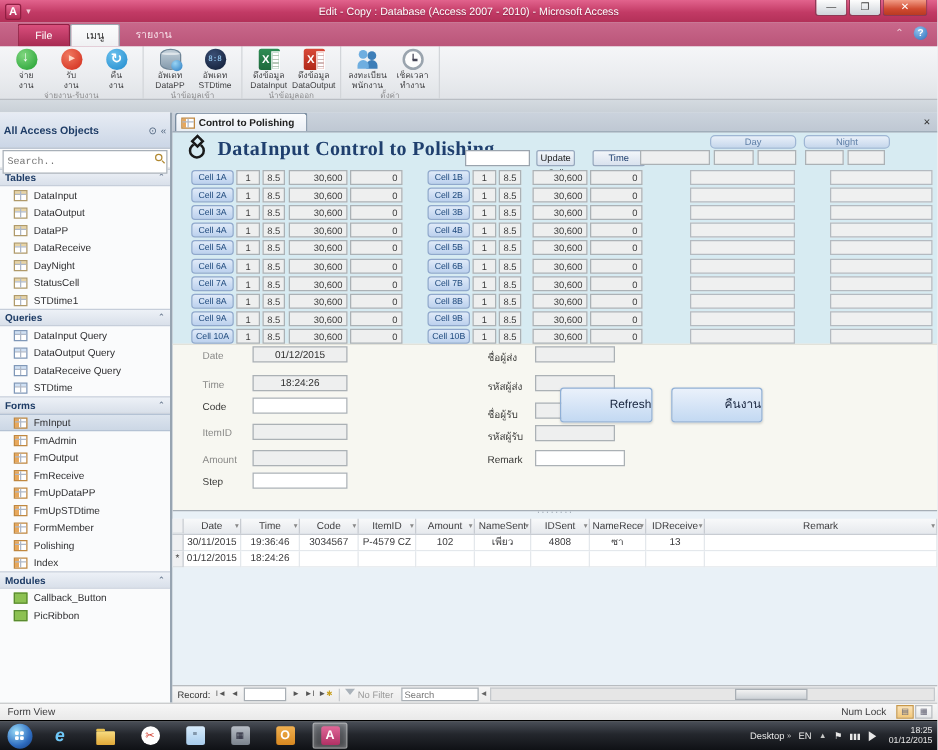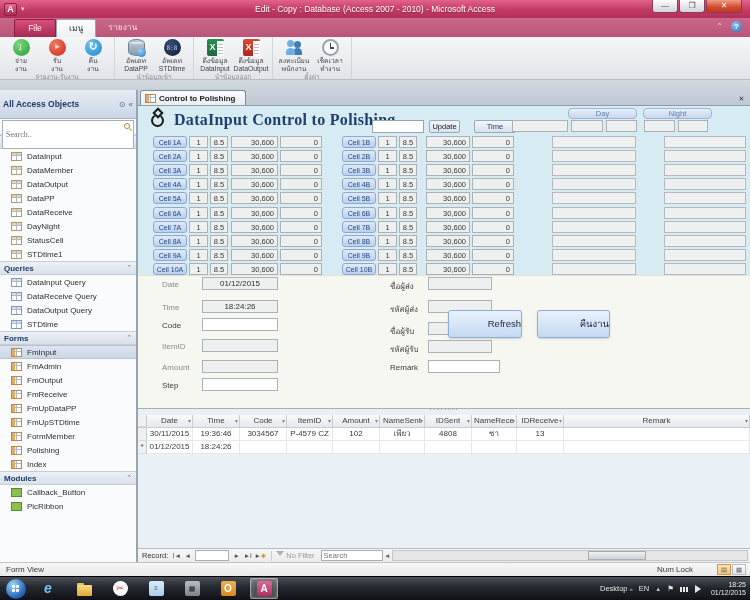--- a/index.html
+++ b/index.html
@@ -61,21 +61,21 @@
   .workarea{height:482px;display:flex;flex-direction:column}
   .wa-top{height:10px;background:linear-gradient(#D4DAE0,#C9D0D7)}
   .panes{flex:1;display:flex;min-height:0}
 
   
   .sidebar{width:138px;background:#FAFBFC;border-right:2px solid #97A4B1;display:flex;flex-direction:column}
   .nav-header{height:29px;background:linear-gradient(#E7ECF4,#CBD6E6);border-bottom:1px solid #AAB6C6;display:flex;align-items:center;padding:0 3px}
   .nav-title{font-size:8.5px;font-weight:bold;color:#1E3C66;flex:1}
   .nav-drop,.nav-collapse{font-size:8px;color:#51657F;margin-left:3px}
   .nav-search{height:16px;padding:1px 2px;border-bottom:1px solid #D4D8DC;position:relative}
-  .nav-search input{width:100%;height:29px;border:1px solid #A8B0B8;font-size:8px;padding:0 14px 0 3px;font-family:Liberation Serif, serif;color:#555}
+  .nav-search input{width:100%;height:19px;border:1px solid #A8B0B8;font-size:8px;padding:0 14px 0 3px;font-family:Liberation Mono, monospace;color:#555}
   .lens{position:absolute;right:6px;top:4px;width:6px;height:6px;border:1.4px solid #B08830;border-radius:50%}
   .lens::after{content:'';position:absolute;width:3px;height:1.4px;background:#B08830;left:4px;top:5px;transform:rotate(45deg)}
   .nav-scroll{flex:1;overflow:hidden}
   .sec-h{height:14px;background:linear-gradient(#EDF1F7,#D9E0EA);border-top:1px solid #C6CEDA;border-bottom:1px solid #C6CEDA;display:flex;align-items:center;padding:0 4px}
   .sec-name{font-size:8px;font-weight:bold;color:#1E3C66;flex:1}
   .sec-pin{font-size:7px;color:#6A7A90}
   .nav-item{height:14px;display:flex;align-items:center;cursor:default}
   .nav-item.selected{background:linear-gradient(#DCE4EE,#CCD7E5);border-top:1px solid #B4C2D4;border-bottom:1px solid #B4C2D4}
   .nav-label{font-size:8px;color:#2E2E30;white-space:nowrap}
   .oi{width:11px;height:9px;border:1px solid #98A4B6;background:#fff;flex:none;margin:0 5px 0 11px;position:relative}
@@ -151,21 +151,21 @@
   .funnel{width:0;height:0;border:4px solid transparent;border-top:5px solid #AAB2BA;margin-right:2px}
   .rn-nofilter{color:#999;margin-right:6px}
   .rn-search{width:62px;height:11px;border:1px solid #A8AEB4;background:#fff;font-size:7.5px;padding:0 2px;font-family:inherit}
   .rn-arrow{width:9px;text-align:center;color:#666;font-size:6.5px}
   .rn-track{flex:1;height:11px;background:#E6E6E6;border:1px solid #C4C8CC;margin-right:2px;position:relative}
   .rn-thumb{position:absolute;left:55%;top:0;width:58px;height:9px;background:linear-gradient(#F2F2F2,#CDD2D7);border:1px solid #A8AEB4}
 
   
   .statusbar{height:14px;background:linear-gradient(#F7F7F7,#E9E9E9);border-top:1px solid #C4C4C4;display:flex;align-items:center;font-size:8px;color:#3A3A3C}
   .sb-left{margin-left:6px;flex:1}
-  .sb-numlock{margin-right:24px}
+  .sb-numlock{margin-right:8px}
   .vbtn{width:14px;height:11px;border:1px solid #B8BCC0;background:linear-gradient(#FBFBFB,#E4E6E8);font-size:6.5px;text-align:center;line-height:10px;color:#667;margin-right:1px}
   .vbtn.on{background:linear-gradient(#FBE3B8,#F4C878);border-color:#C89848}
   .vbtn:last-child{margin-right:4px}
 
   
   .taskbar{height:24px;background:linear-gradient(#4A4F58,#24272D 45%,#0F1115);border-top:1px solid #000;display:flex;align-items:center}
   .orb{width:20px;height:20px;border-radius:50%;margin:0 8px 0 6px;background:radial-gradient(circle at 35% 30%,#9ADCF8,#2E6CC0 60%,#143A78);position:relative;flex:none}
   .orb::before{content:'';position:absolute;left:6px;top:6px;width:3px;height:3px;background:#fff;box-shadow:4px 0 0 #fff,0 4px 0 #fff,4px 4px 0 #fff;border-radius:1px}
   .tk{width:28px;height:21px;border-radius:2px;display:flex;align-items:center;justify-content:center;margin-right:8px;flex:none}
   .tk.active{background:rgba(255,255,255,.22);border:1px solid rgba(255,255,255,.45);box-shadow:inset 0 0 4px rgba(255,255,255,.3)}
@@ -298,24 +298,20 @@
           <div class="sec-h">
             <span class="sec-name">Tables</span>
             <span class="sec-pin">⌃</span>
           </div>
 
             <div class="nav-item">
               <span class="oi oi-table"></span>
               <span class="nav-label">DataInput</span>
             </div>
 
-            <div class="nav-item">
-              <span class="oi oi-table"></span>
-              <span class="nav-label">DataMember</span>
-            </div>
 
             <div class="nav-item">
               <span class="oi oi-table"></span>
               <span class="nav-label">DataOutput</span>
             </div>
 
             <div class="nav-item">
               <span class="oi oi-table"></span>
               <span class="nav-label">DataPP</span>
             </div>
@@ -345,26 +341,26 @@
             <span class="sec-pin">⌃</span>
           </div>
 
             <div class="nav-item">
               <span class="oi oi-query"></span>
               <span class="nav-label">DataInput Query</span>
             </div>
 
             <div class="nav-item">
               <span class="oi oi-query"></span>
+              <span class="nav-label">DataOutput Query</span>
+            </div>
+
+            <div class="nav-item">
+              <span class="oi oi-query"></span>
               <span class="nav-label">DataReceive Query</span>
-            </div>
-
-            <div class="nav-item">
-              <span class="oi oi-query"></span>
-              <span class="nav-label">DataOutput Query</span>
             </div>
 
             <div class="nav-item">
               <span class="oi oi-query"></span>
               <span class="nav-label">STDtime</span>
             </div>
 
           <div class="sec-h">
             <span class="sec-name">Forms</span>
             <span class="sec-pin">⌃</span>

